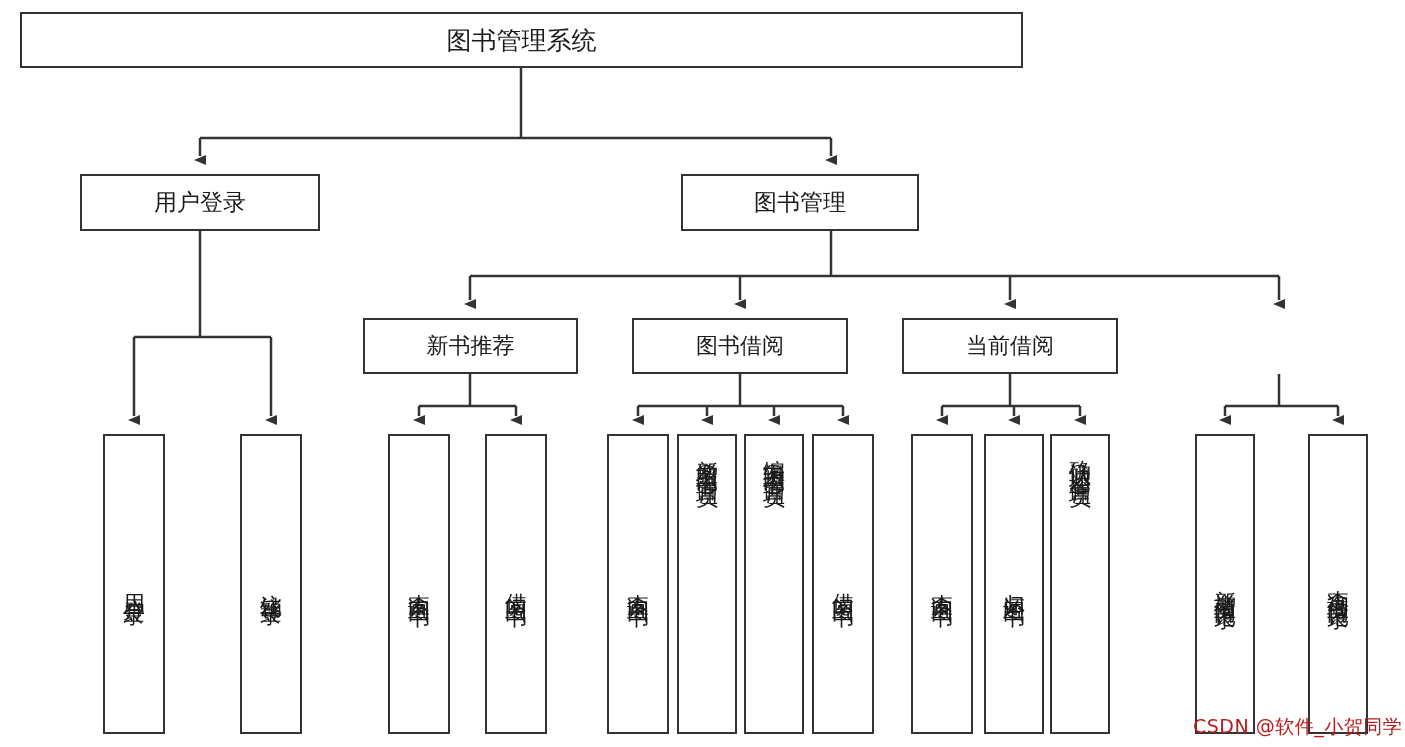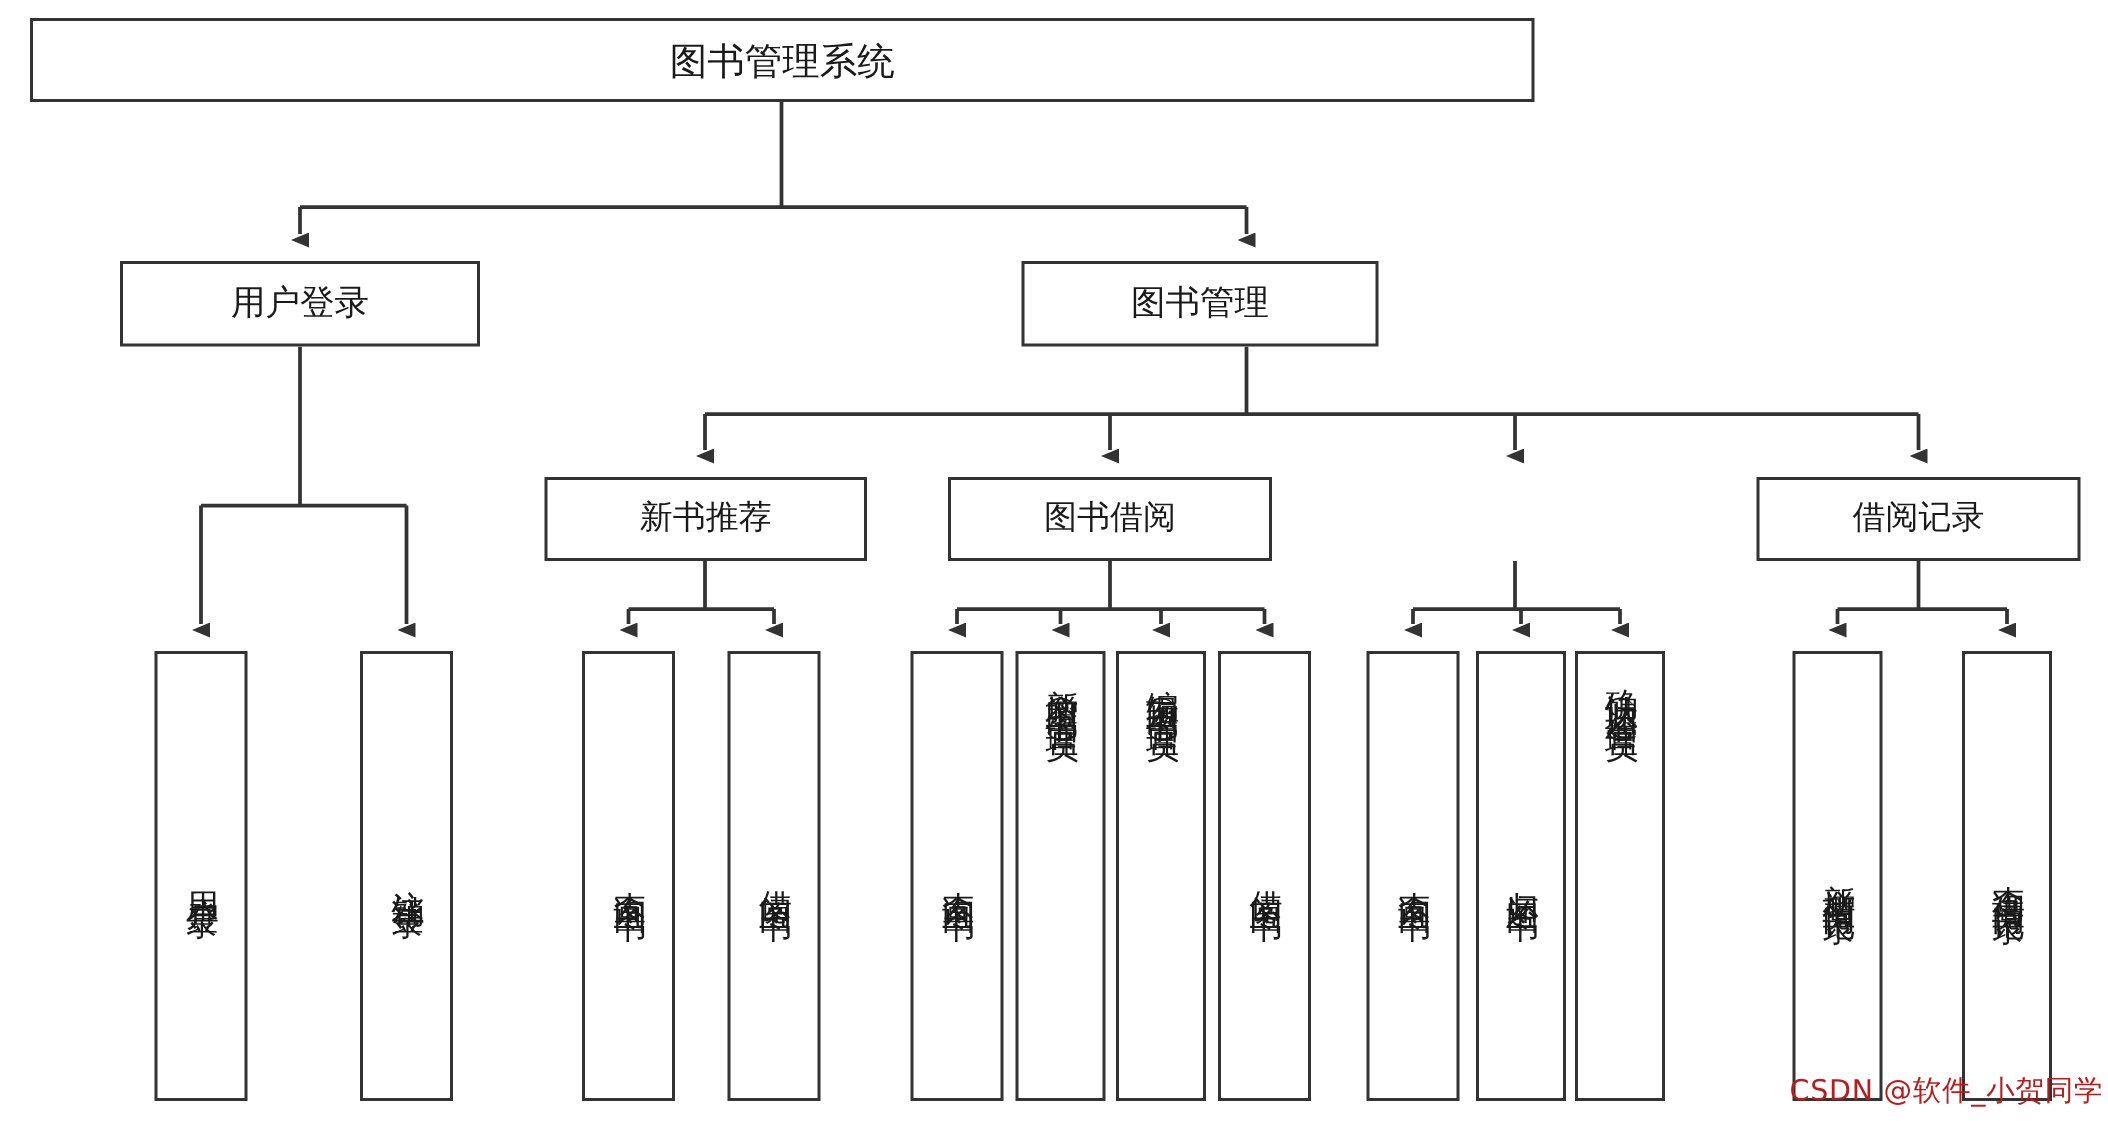--- a/index.html
+++ b/index.html
@@ -140,22 +140,22 @@
   <div class="node node-h node-branch" style="left:681px; top:174px; width:238px; height:57px;">
     <span class="label">图书管理</span>
   </div>
 
   <div class="node node-h node-sub" style="left:632px; top:318px; width:216px; height:56px;">
     <span class="label">图书借阅</span>
   </div>
   <div class="node node-h node-sub" style="left:363px; top:318px; width:215px; height:56px;">
     <span class="label">新书推荐</span>
   </div>
-  <div class="node node-h node-sub" style="left:1171px; top:318px; width:216px; height:56px;">
-    <span class="label">借阅记录</span>
+  <div class="node node-h node-sub" style="left:902px; top:318px; width:216px; height:56px;">
+    <span class="label">当前借阅</span>
   </div>
 
   <div class="node node-leaf centered" style="left:103px; top:434px; width:62px; height:300px;">
     <span class="label">用户登录</span>
   </div>
   <div class="node node-leaf centered" style="left:240px; top:434px; width:62px; height:300px;">
     <span class="label">注销登录</span>
   </div>
 
   <div class="node node-leaf centered" style="left:388px; top:434px; width:62px; height:300px;">

